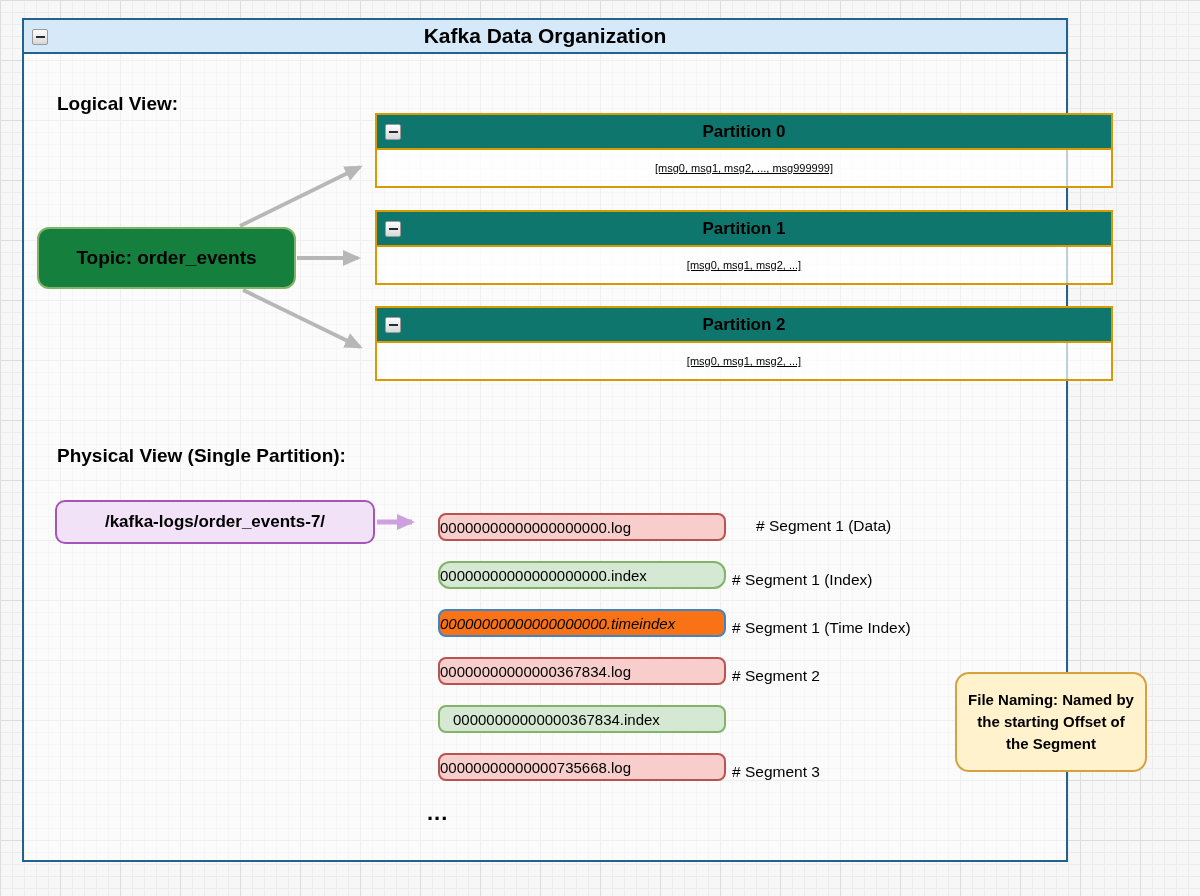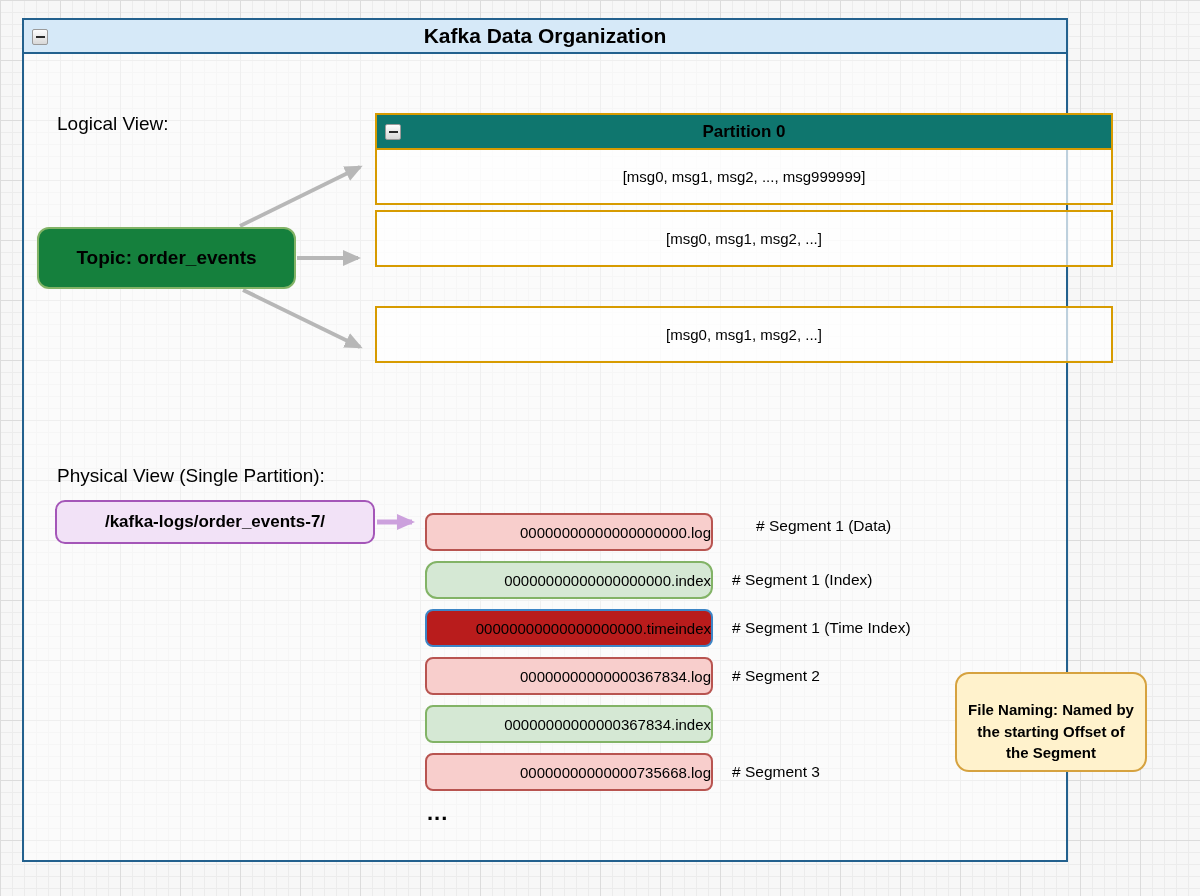--- a/index.html
+++ b/index.html
@@ -38,21 +38,21 @@
     position: absolute; width: 16px; height: 16px;
     border: 1px solid #9a9a9a; border-radius: 2px;
     background: linear-gradient(#fdfdfd, #d8d8d8);
     display: flex; align-items: center; justify-content: center;
     cursor: pointer;
   }
   .collapse-btn::after {
     content: ""; width: 9px; height: 2px; background: #2b2b2b;
   }
 
-  .section-label { font-size: 19px; font-weight: normal; margin-top: 20px; }
+  .section-label { font-size: 19px; font-weight: bold; }
 
   
   .topic-box {
     left: 37px; top: 227px; width: 259px; height: 62px;
     background: #15803d; border: 2px solid #82b366; border-radius: 12px;
     display: flex; align-items: center; justify-content: center;
     font-size: 19px; font-weight: bold;
   }
 
   
@@ -61,48 +61,49 @@
     border: 2px solid #d79b00;
     background: rgba(255,255,255,0.7);
   }
   .partition-header {
     position: relative; height: 35px;
     background: #0f766e; border-bottom: 2px solid #d79b00;
     display: flex; align-items: center; justify-content: center;
     font-size: 17px; font-weight: bold;
   }
   .partition-body {
-    height: 53px;
-    display: flex; align-items: center; justify-content: center;
-    font-size: 15px;
+    height: 36px;
+    display: flex; align-items: center; justify-content: center;
+    font-size: 11px;
+    text-decoration: underline;
   }
 
   
   .dir-box {
     left: 55px; top: 500px; width: 320px; height: 44px;
     background: #f2e2f7; border: 2px solid #a456b8; border-radius: 10px;
     display: flex; align-items: center; justify-content: center;
     font-size: 17px; font-weight: bold;
   }
-  .file-row { left: 425px; width: 288px; height: 38px;
+  .file-row { left: 438px; width: 288px; height: 28px;
     border-radius: 8px; border: 2px solid;
-    display: flex; align-items: center; justify-content: flex-end;
+    display: flex; align-items: center; justify-content: flex-start;
     font-size: 15px;
   }
   .file-red   { background: #f8cecc; border-color: #b85450; }
   .file-green { background: #d5e8d4; border-color: #82b366; }
-  .file-blue  { background: #b91c1c; border-color: #3d85c6; }
+  .file-blue  { background: #f97316; border-color: #3d85c6; font-style: italic; }
 
   .seg-label { left: 732px; height: 38px; display: flex; align-items: center;
     font-size: 15.5px; white-space: nowrap; }
 
   .note-box {
     left: 955px; top: 672px; width: 192px; height: 100px;
     background: #fff2cc; border: 2px solid #d6a23f; border-radius: 14px;
-    display: flex; align-items: flex-end; justify-content: center;
+    display: flex; align-items: center; justify-content: center;
     text-align: center; font-size: 15px; font-weight: bold;
     line-height: 1.45; padding: 6px 10px;
   }
 
   .ellipsis { left: 427px; top: 800px; font-size: 22px; font-weight: bold; letter-spacing: 1px; }
 
   svg.arrow-layer { position: absolute; left: 0; top: 0; width: 1200px; height: 896px;
     pointer-events: none; }
 </style>
 </head>
@@ -139,24 +140,32 @@
 
 <div class="abs partition" style="top:113px;">
   <div class="partition-header">
     <div class="collapse-btn" style="left:8px; top:9px;"></div>
     <span>Partition 0</span>
   </div>
   <div class="partition-body">[msg0, msg1, msg2, ..., msg999999]</div>
 </div>
 
 <div class="abs partition" style="top:210px;">
+  <div class="partition-header">
+    <div class="collapse-btn" style="left:8px; top:9px;"></div>
+    <span>Partition 1</span>
+  </div>
   <div class="partition-body">[msg0, msg1, msg2, ...]</div>
 </div>
 
 <div class="abs partition" style="top:306px;">
+  <div class="partition-header">
+    <div class="collapse-btn" style="left:8px; top:9px;"></div>
+    <span>Partition 2</span>
+  </div>
   <div class="partition-body">[msg0, msg1, msg2, ...]</div>
 </div>
 
 <div class="abs dir-box">
   <span>/kafka-logs/order_events-7/</span>
 </div>
 
 <div class="abs file-row file-red" style="top:513px;">
   <span>00000000000000000000.log</span>
 </div>

